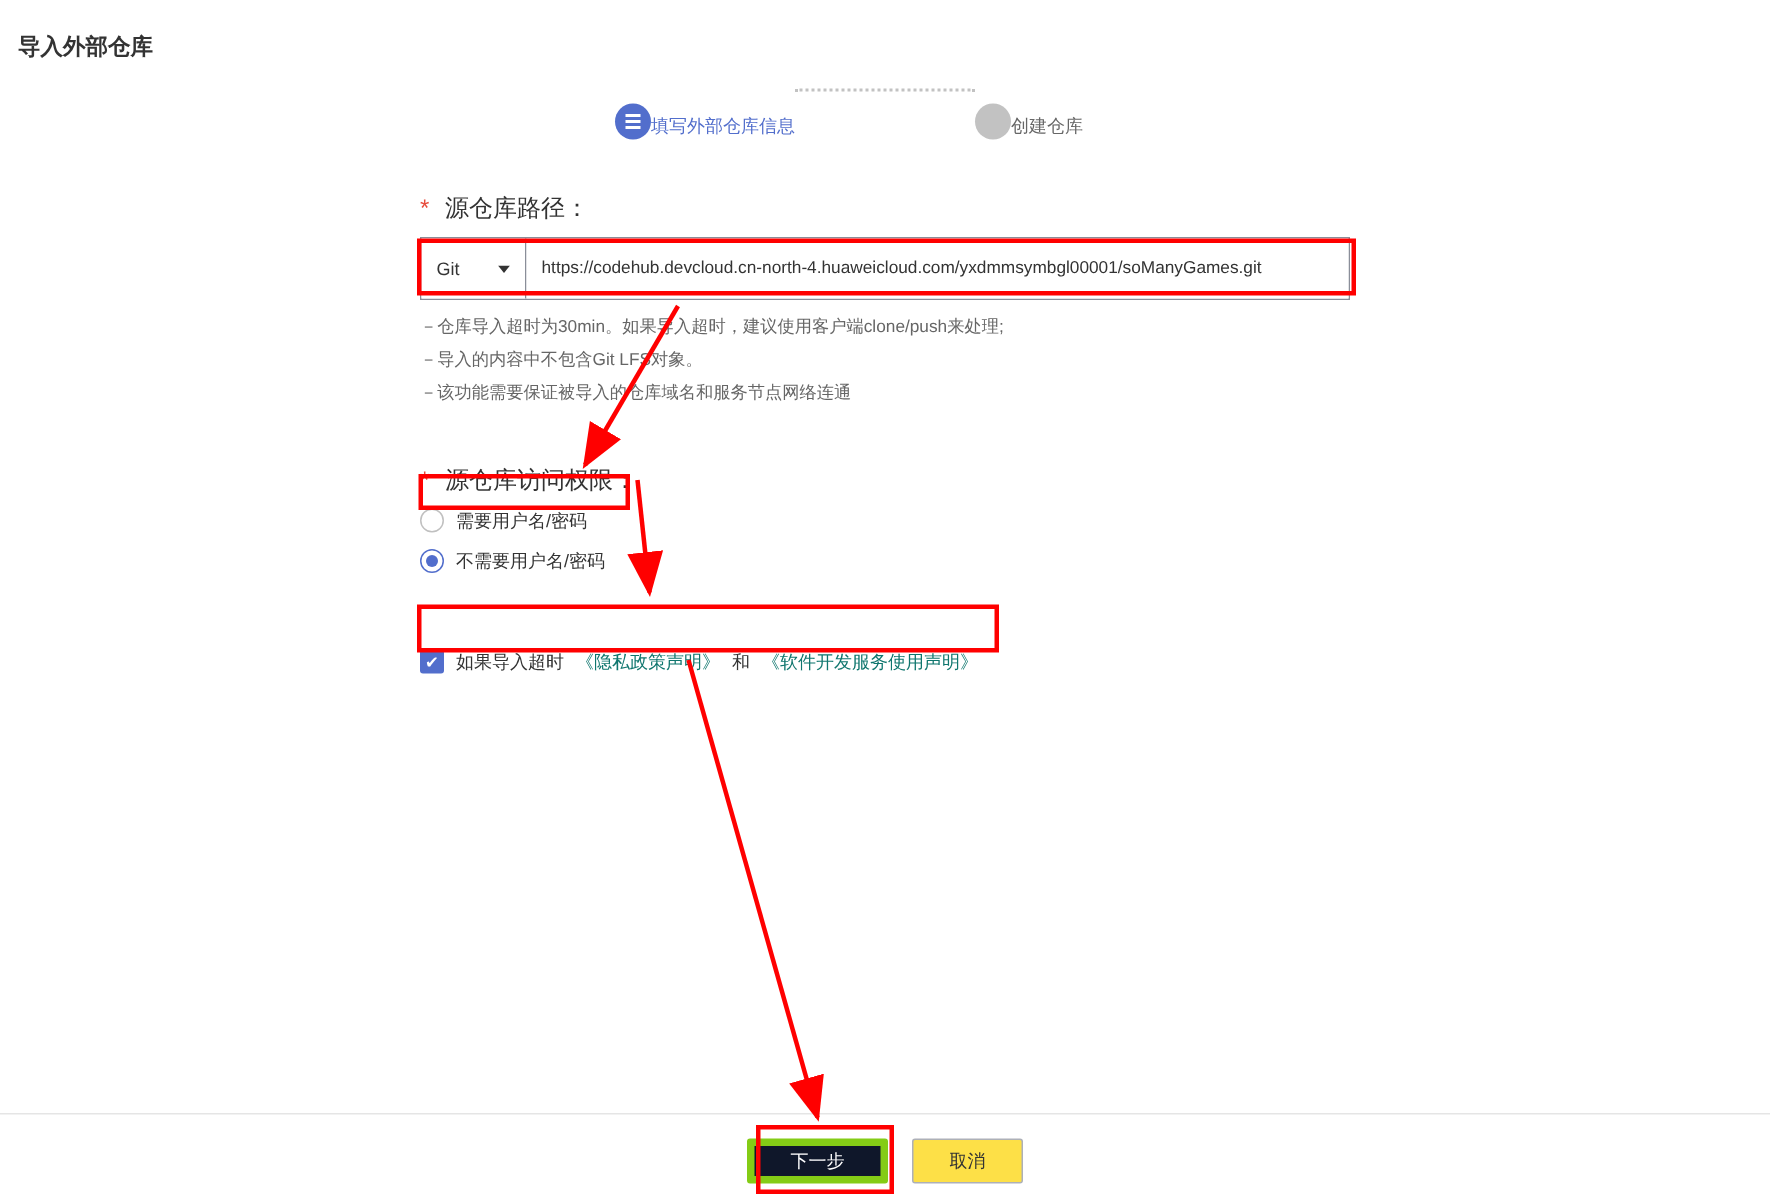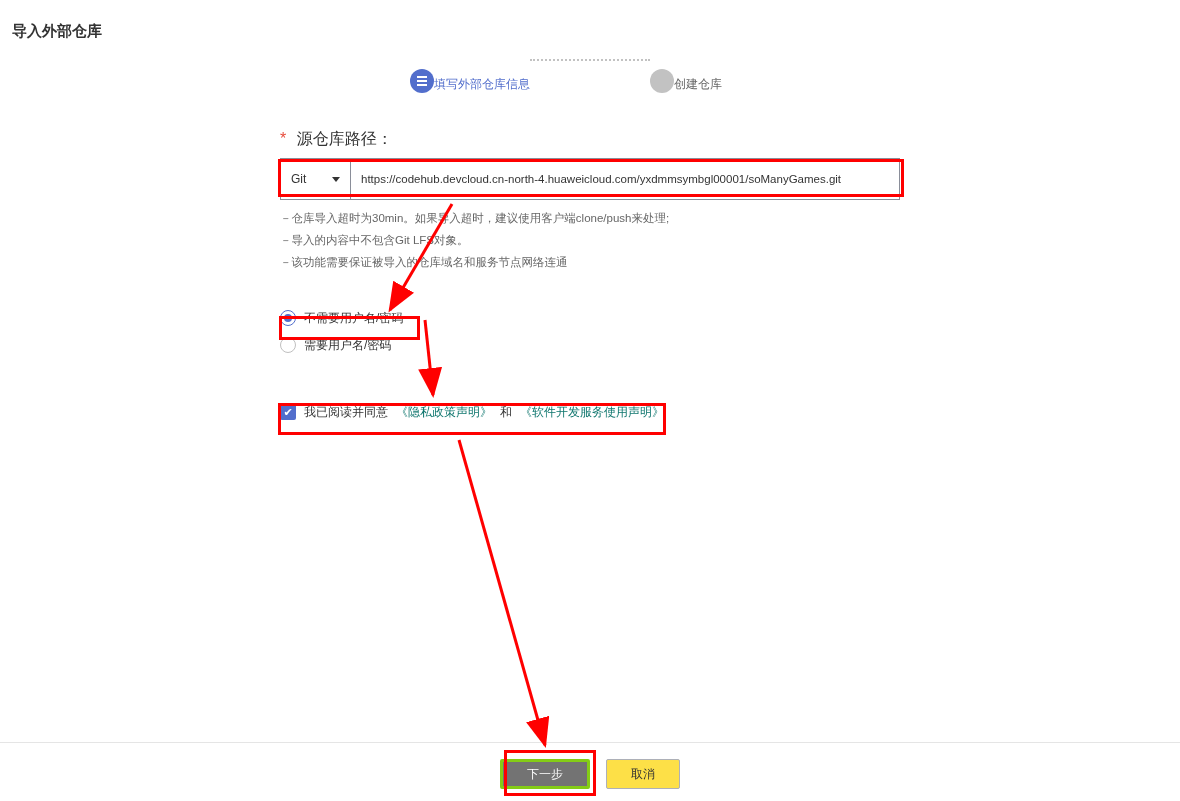--- a/index.html
+++ b/index.html
@@ -176,23 +176,23 @@
       height: 30px;
       padding: 0 24px;
       font-size: 12px;
       cursor: pointer;
       border-radius: 2px;
       display: flex;
       align-items: center;
       justify-content: center;
     }
     .btn-primary {
-      background: #737373;
+      background: #0f172a;
       color: #fff;
-      border: 3px solid #84cc16;
+      border: 5px solid #84cc16;
     }
     .btn-default {
       background: #fde047;
       color: #333;
       border: 1px solid #adb0b8;
     }
     .red-box {
       position: absolute;
       border: 3px solid #ff0000;
       pointer-events: none;
@@ -243,35 +243,39 @@
       <input class="url-input" value="https://codehub.devcloud.cn-north-4.huaweicloud.com/yxdmmsymbgl00001/soManyGames.git" style="">
     </div>
     <div class="hints">
       <div>仓库导入超时为30min。如果导入超时，建议使用客户端clone/push来处理;</div>
       <div>导入的内容中不包含Git LFS对象。</div>
       <div>该功能需要保证被导入的仓库域名和服务节点网络连通</div>
     </div>
   </div>
 
   <div class="field-block" style="margin-top:36px;">
+    <label class="field-label">
+      <span class="req">*</span>
+      <span>源仓库访问权限：</span>
+    </label>
     <div class="radio-group">
+      <div class="radio-row">
+        <div class="radio-dot"></div>
+        <span>需要用户名/密码</span>
+      </div>
       <div class="radio-row">
         <div class="radio-dot checked"></div>
         <span>不需要用户名/密码</span>
       </div>
-      <div class="radio-row">
-        <div class="radio-dot"></div>
-        <span>需要用户名/密码</span>
-      </div>
     </div>
   </div>
 
   <div class="agree-row">
     <div class="checkbox">✔</div>
-    <span>我已阅读并同意</span>
+    <span>如果导入超时</span>
     <span class="link">《隐私政策声明》</span>
     <span>和</span>
     <span class="link">《软件开发服务使用声明》</span>
   </div>
 
 </div>
 
 <div class="red-box" style="left:278px; top:159px; width:626px; height:38px;"></div>
 <div class="red-box" style="left:279px; top:316px; width:141px; height:24px;"></div>
 <div class="red-box" style="left:278px; top:403px; width:388px; height:32px;"></div>

